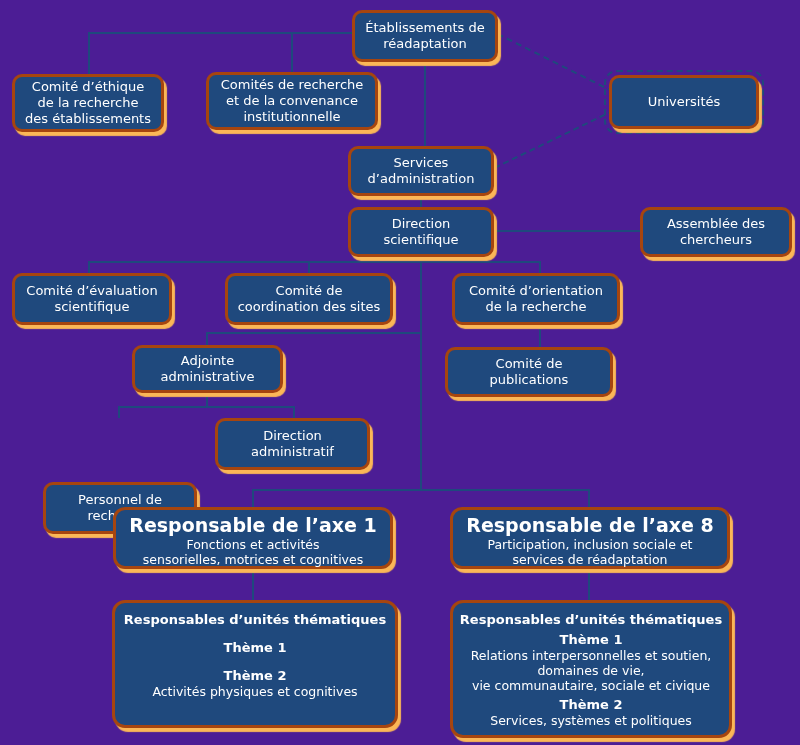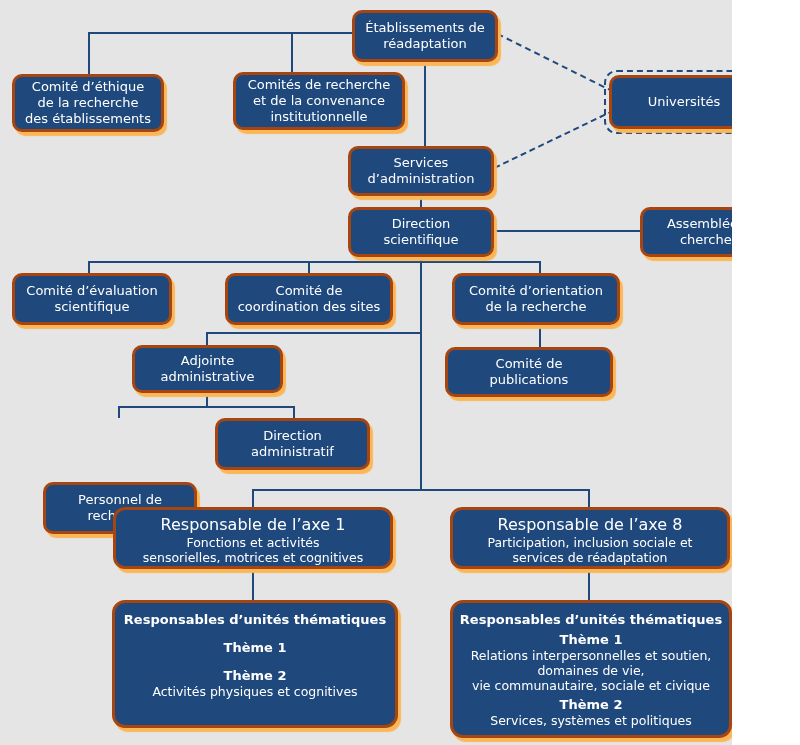--- a/index.html
+++ b/index.html
@@ -1,30 +1,30 @@
 <!DOCTYPE html>
 <html><head>
 <meta charset="utf-8">
 <style>
   html,body{margin:0;padding:0;background:#ffffff;}
   #stage{
-    position:relative;width:732px;height:745px;background:#e5e5e5;overflow:hidden;
+    position:relative;width:800px;height:745px;background:#4c1d95;overflow:hidden;
     font-family:"DejaVu Sans","Liberation Sans",sans-serif;
   }
   .node{
     position:absolute;box-sizing:border-box;
     background:#1F497D;border:3px solid #A6450F;border-radius:10px;
     box-shadow:3px 4px 1px #FBB757;
     color:#ffffff;display:flex;align-items:center;justify-content:center;
     text-align:center;font-size:13px;line-height:1.22;
   }
   .label{white-space:pre-line;}
   .big{border-radius:13px;flex-direction:column;justify-content:flex-start;}
   .axe{border-radius:12px;flex-direction:column;padding-top:5px;font-size:12.5px;}
-  .axe .title{font-weight:normal;font-size:16px;}
+  .axe .title{font-weight:bold;font-size:19px;}
   .uheading{font-weight:bold;font-size:13px;margin-top:9px;}
   .theme-title{font-weight:bold;font-size:13px;}
   .theme-desc{font-size:12.5px;white-space:pre-line;line-height:1.22;}
   .u-outer{
     position:absolute;box-sizing:border-box;
     border:2px dashed #1F497D;border-radius:13px;padding:3px;
   }
   .u-outer .node{position:relative;width:100%;height:100%;}
   .hl,.vl{position:absolute;background:#1F497D;}
   .hl{height:2px;}
@@ -69,21 +69,21 @@
     <span class="label">Établissements de
 réadaptation</span>
   </div>
 
   <div class="node" style="left:12px;top:74px;width:152px;height:58px;">
     <span class="label">Comité d’éthique
 de la recherche
 des établissements</span>
   </div>
 
-  <div class="node" style="left:206px;top:72px;width:172px;height:58px;margin-left:27px;">
+  <div class="node" style="left:206px;top:72px;width:172px;height:58px;">
     <span class="label">Comités de recherche
 et de la convenance
 institutionnelle</span>
   </div>
 
   <div class="u-outer" style="left:604px;top:70px;width:160px;height:64px;">
     <div class="node">
       <span class="label">Universités</span>
     </div>
   </div>

